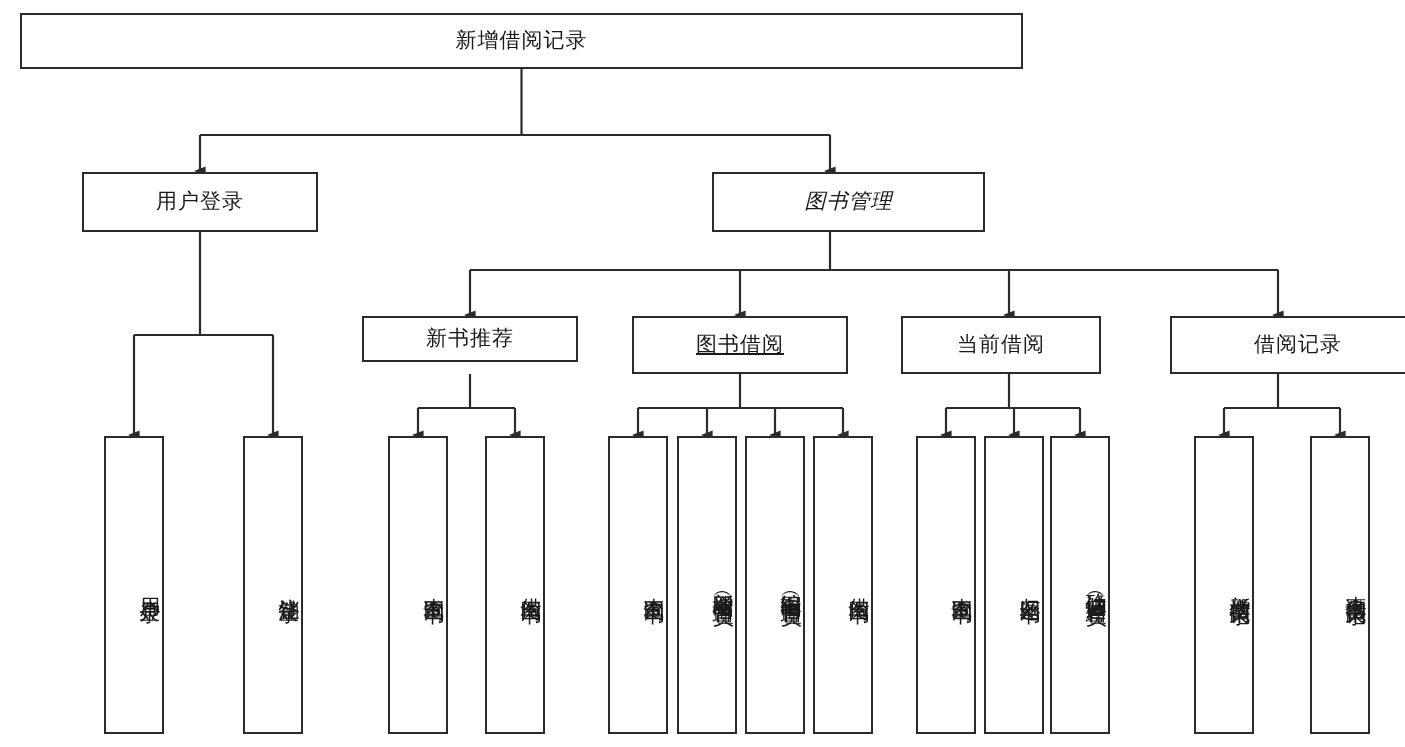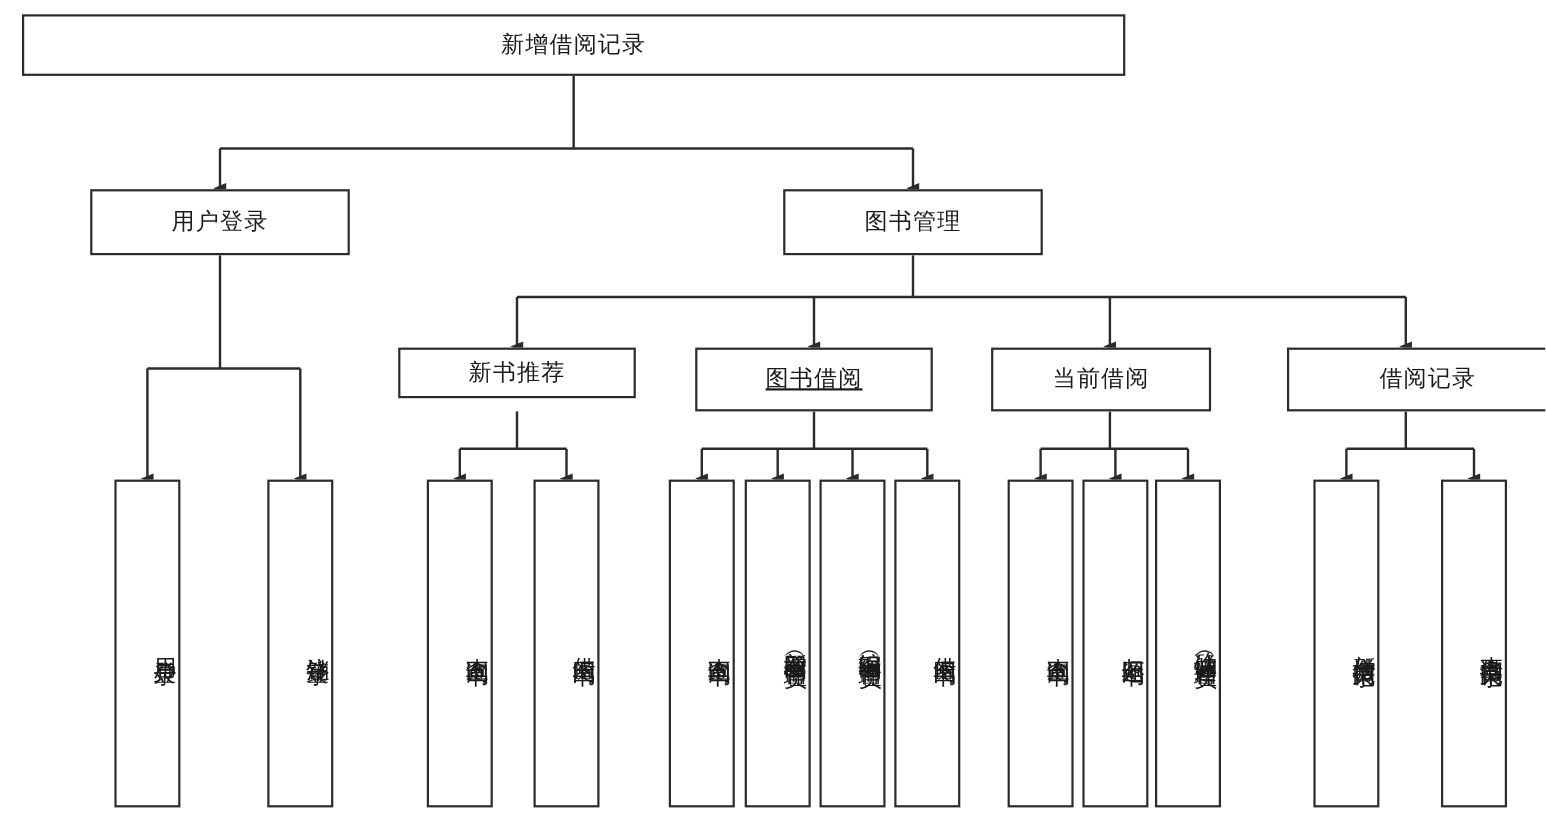--- a/index.html
+++ b/index.html
@@ -112,21 +112,21 @@
       </g>
   </svg>
 
   <div id="nodes">
       <div class="node h" style="left: 20px; top: 13px; width: 1003px; height: 56px;">
         <span class="hlabel">新增借阅记录</span>
       </div>
       <div class="node h" style="left: 82px; top: 172px; width: 236px; height: 60px;">
         <span class="hlabel">用户登录</span>
       </div>
-      <div class="node h" style="left: 712px; top: 172px; width: 236px; height: 60px;">
+      <div class="node h" style="left: 712px; top: 172px; width: 273px; height: 60px; font-style: italic;">
         <span class="hlabel">图书管理</span>
       </div>
       <div class="node v" style="left: 104px; top: 436px; width: 60px; height: 298px;">
         <span class="vlabel">用户登录</span>
       </div>
       <div class="node v" style="left: 243px; top: 436px; width: 60px; height: 298px;">
         <span class="vlabel">注销登录</span>
       </div>
       <div class="node h" style="left: 362px; top: 316px; width: 216px; height: 46px;">
         <span class="hlabel">新书推荐</span>

